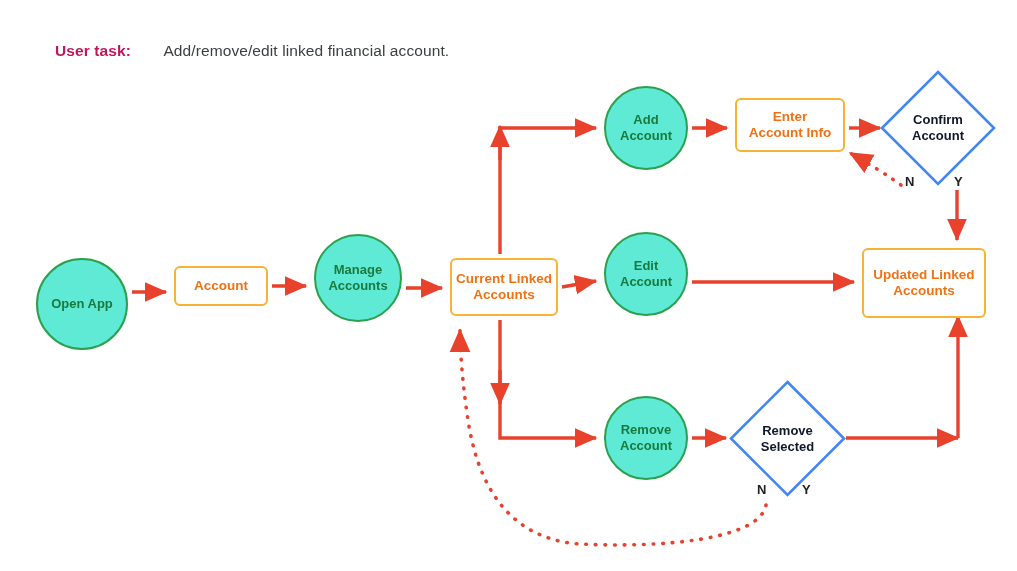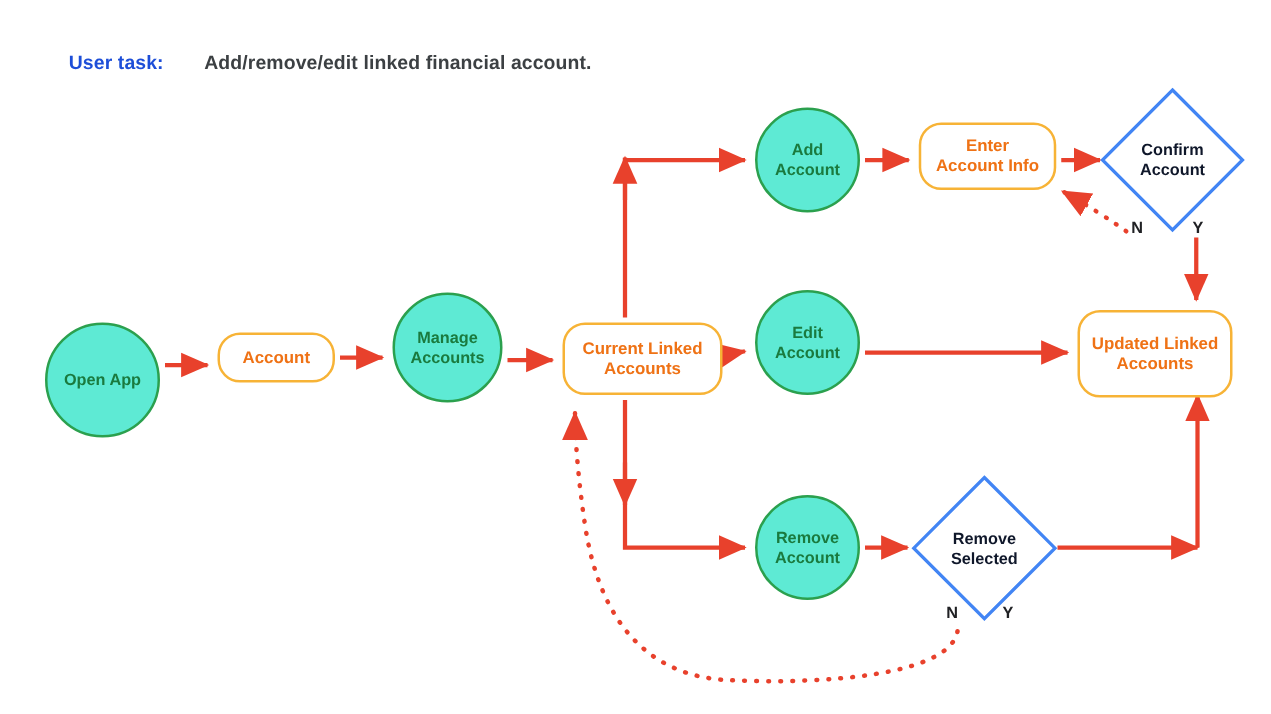--- a/index.html
+++ b/index.html
@@ -25,24 +25,24 @@
     position: absolute;
     left: 55px;
     top: 42px;
     font-size: 15.5px;
     color: #3c4043;
     letter-spacing: 0.1px;
     white-space: nowrap;
   }
   #task-line .task-label {
     font-weight: bold;
-    color: #1d4ed8;
+    color: #be185d;
   }
   #task-line .task-text {
-    font-weight: bold;
+    font-weight: normal;
     margin-left: 28px;
   }
   .node {
     position: absolute;
     display: flex;
     align-items: center;
     justify-content: center;
     text-align: center;
     box-sizing: border-box;
     font-weight: bold;
@@ -51,21 +51,21 @@
   }
   .node-circle {
     border: 2px solid #2ba04e;
     border-radius: 50%;
     color: #1a7a3e;
     font-size: 13px;
     background: #5eead4;
   }
   .node-box {
     border: 2px solid #f7b336;
-    border-radius: 18px;
+    border-radius: 6px;
     color: #ef7215;
     font-size: 13.5px;
     background: #ffffff;
   }
   .node-diamond {
     background: transparent;
   }
   .node-diamond .diamond-label {
     position: relative;
     z-index: 2;
@@ -173,21 +173,21 @@
 </div>
 
 <div class="node node-box" style="left:174px; top:266px; width:94px; height:40px;">
   <span>Account</span>
 </div>
 
 <div class="node node-circle" style="left:314px; top:234px; width:88px; height:88px;">
   <span>Manage<br>Accounts</span>
 </div>
 
-<div class="node node-box" style="left:450px; top:258px; width:128px; height:58px;">
+<div class="node node-box" style="left:450px; top:258px; width:108px; height:58px;">
   <span>Current Linked<br>Accounts</span>
 </div>
 
 <div class="node node-circle" style="left:604px; top:86px; width:84px; height:84px;">
   <span>Add<br>Account</span>
 </div>
 
 <div class="node node-box" style="left:735px; top:98px; width:110px; height:54px;">
   <span>Enter<br>Account Info</span>
 </div>

